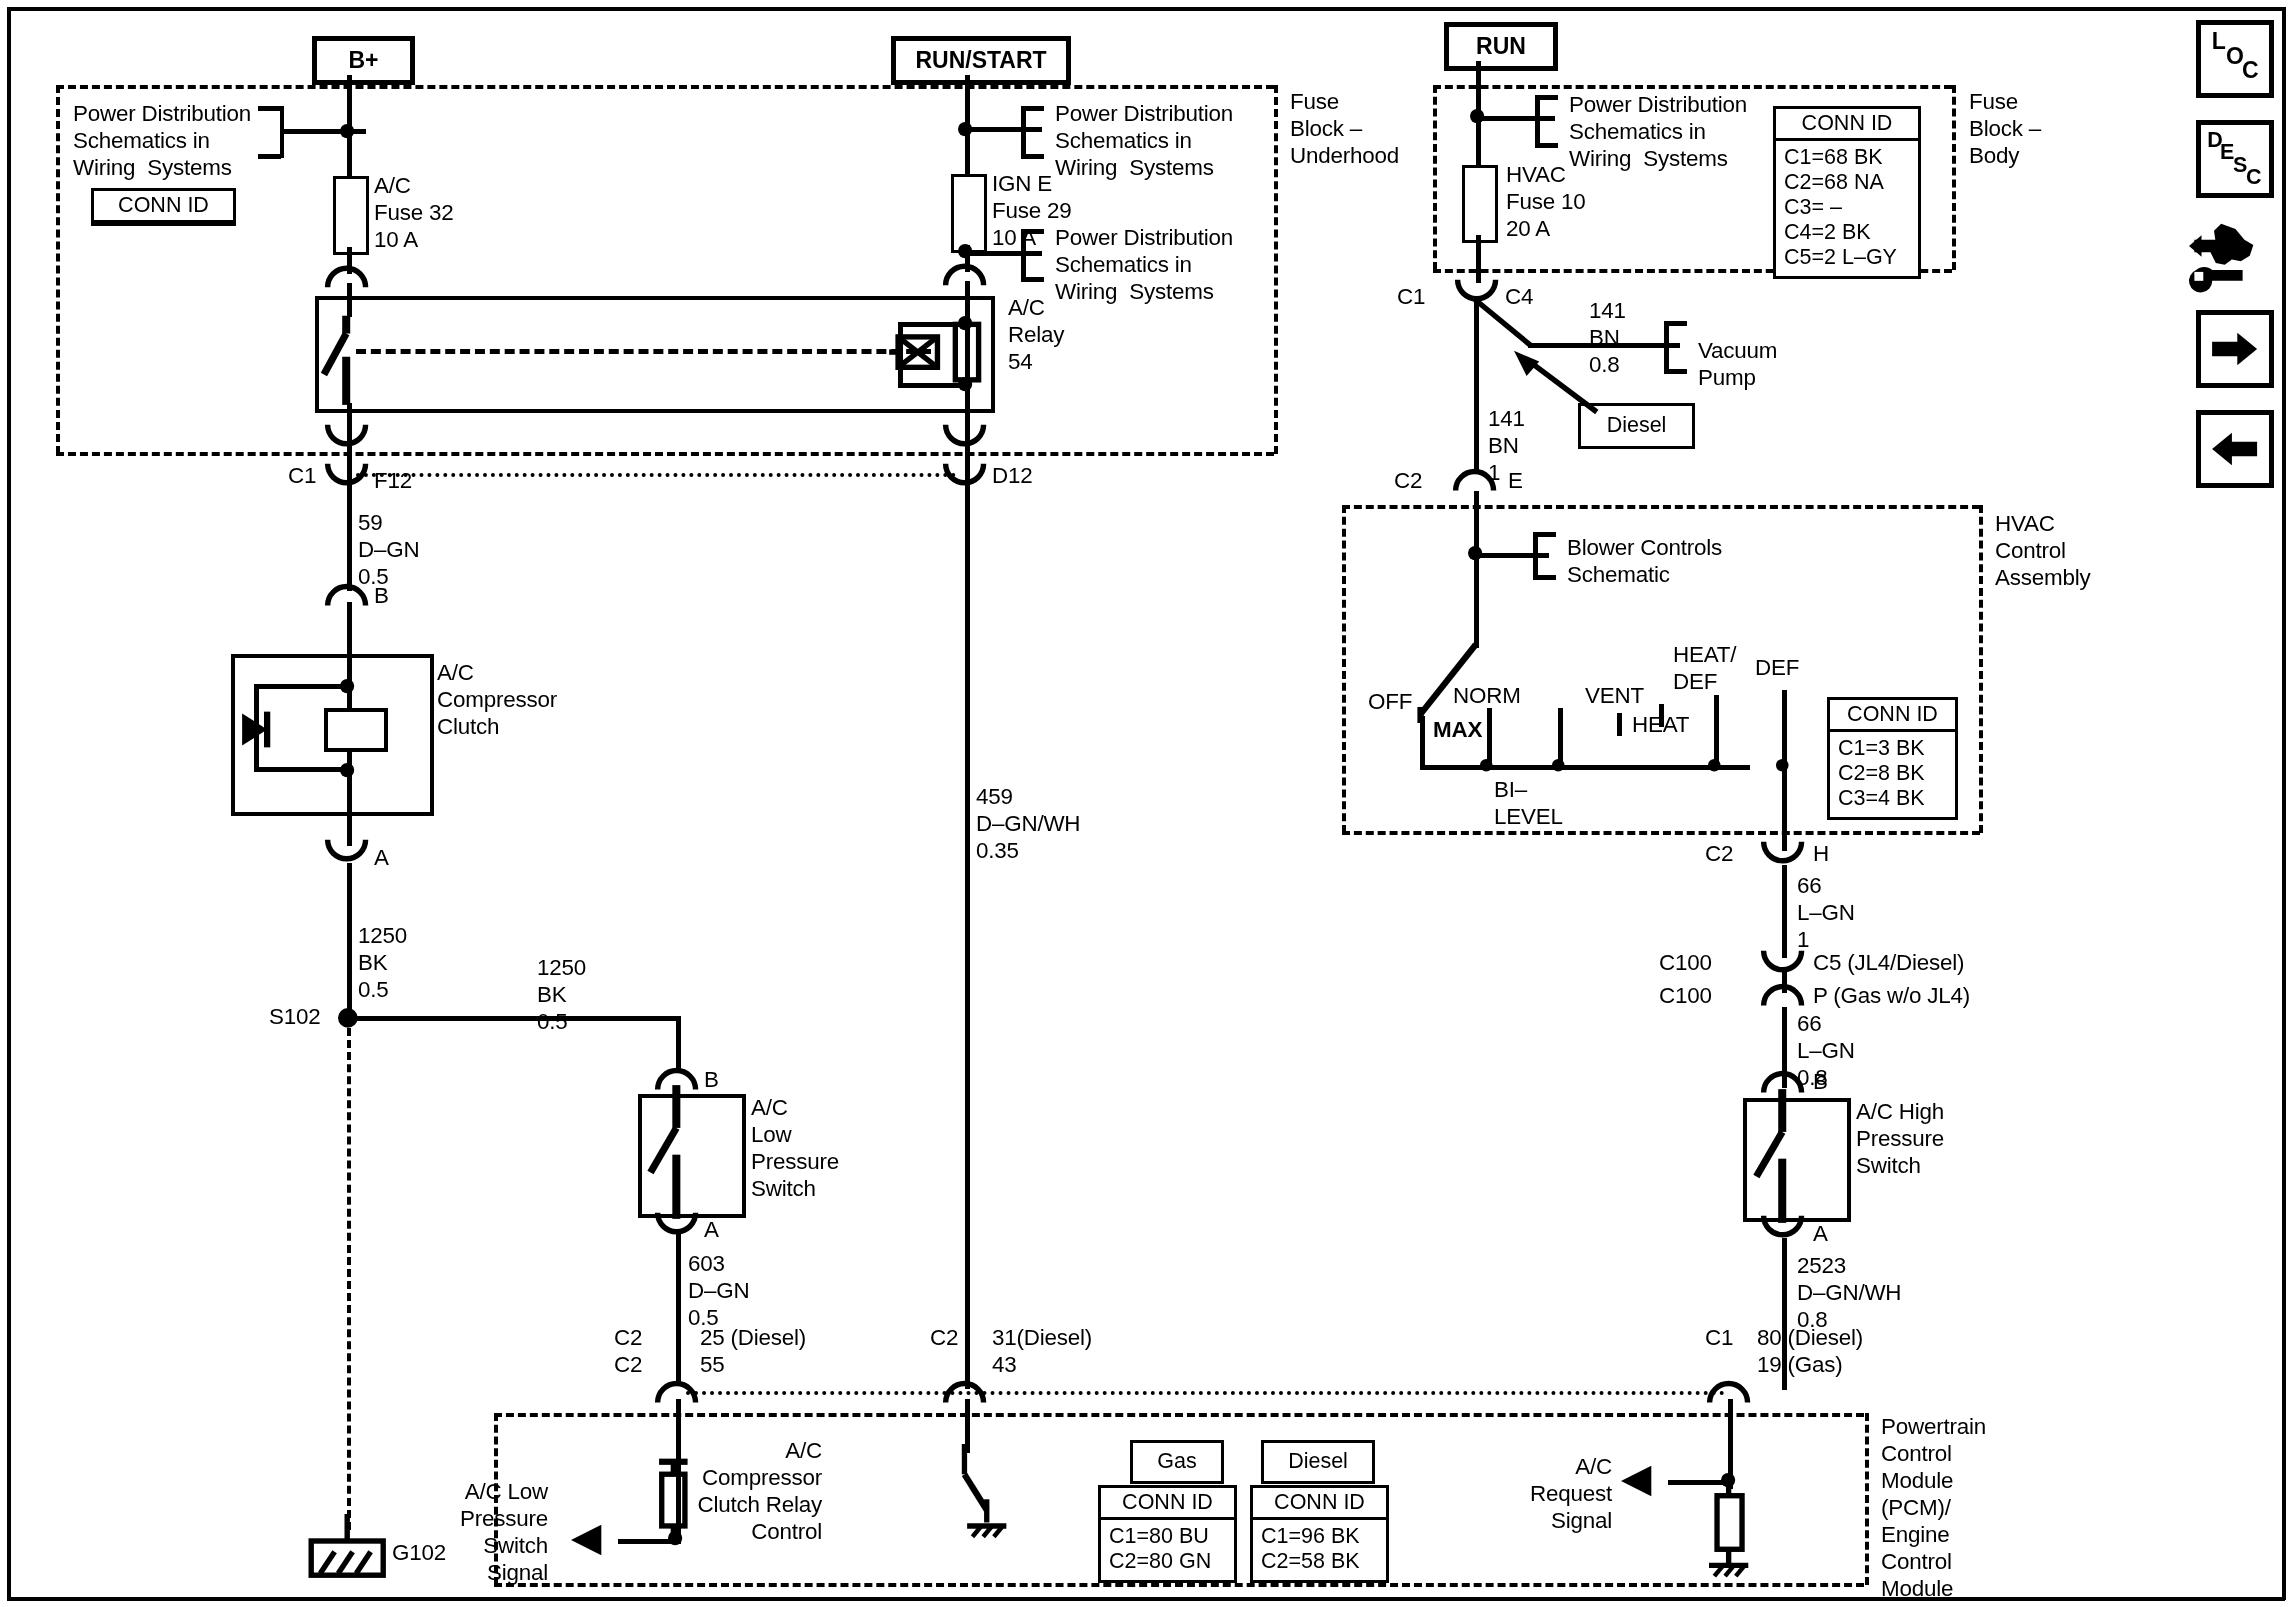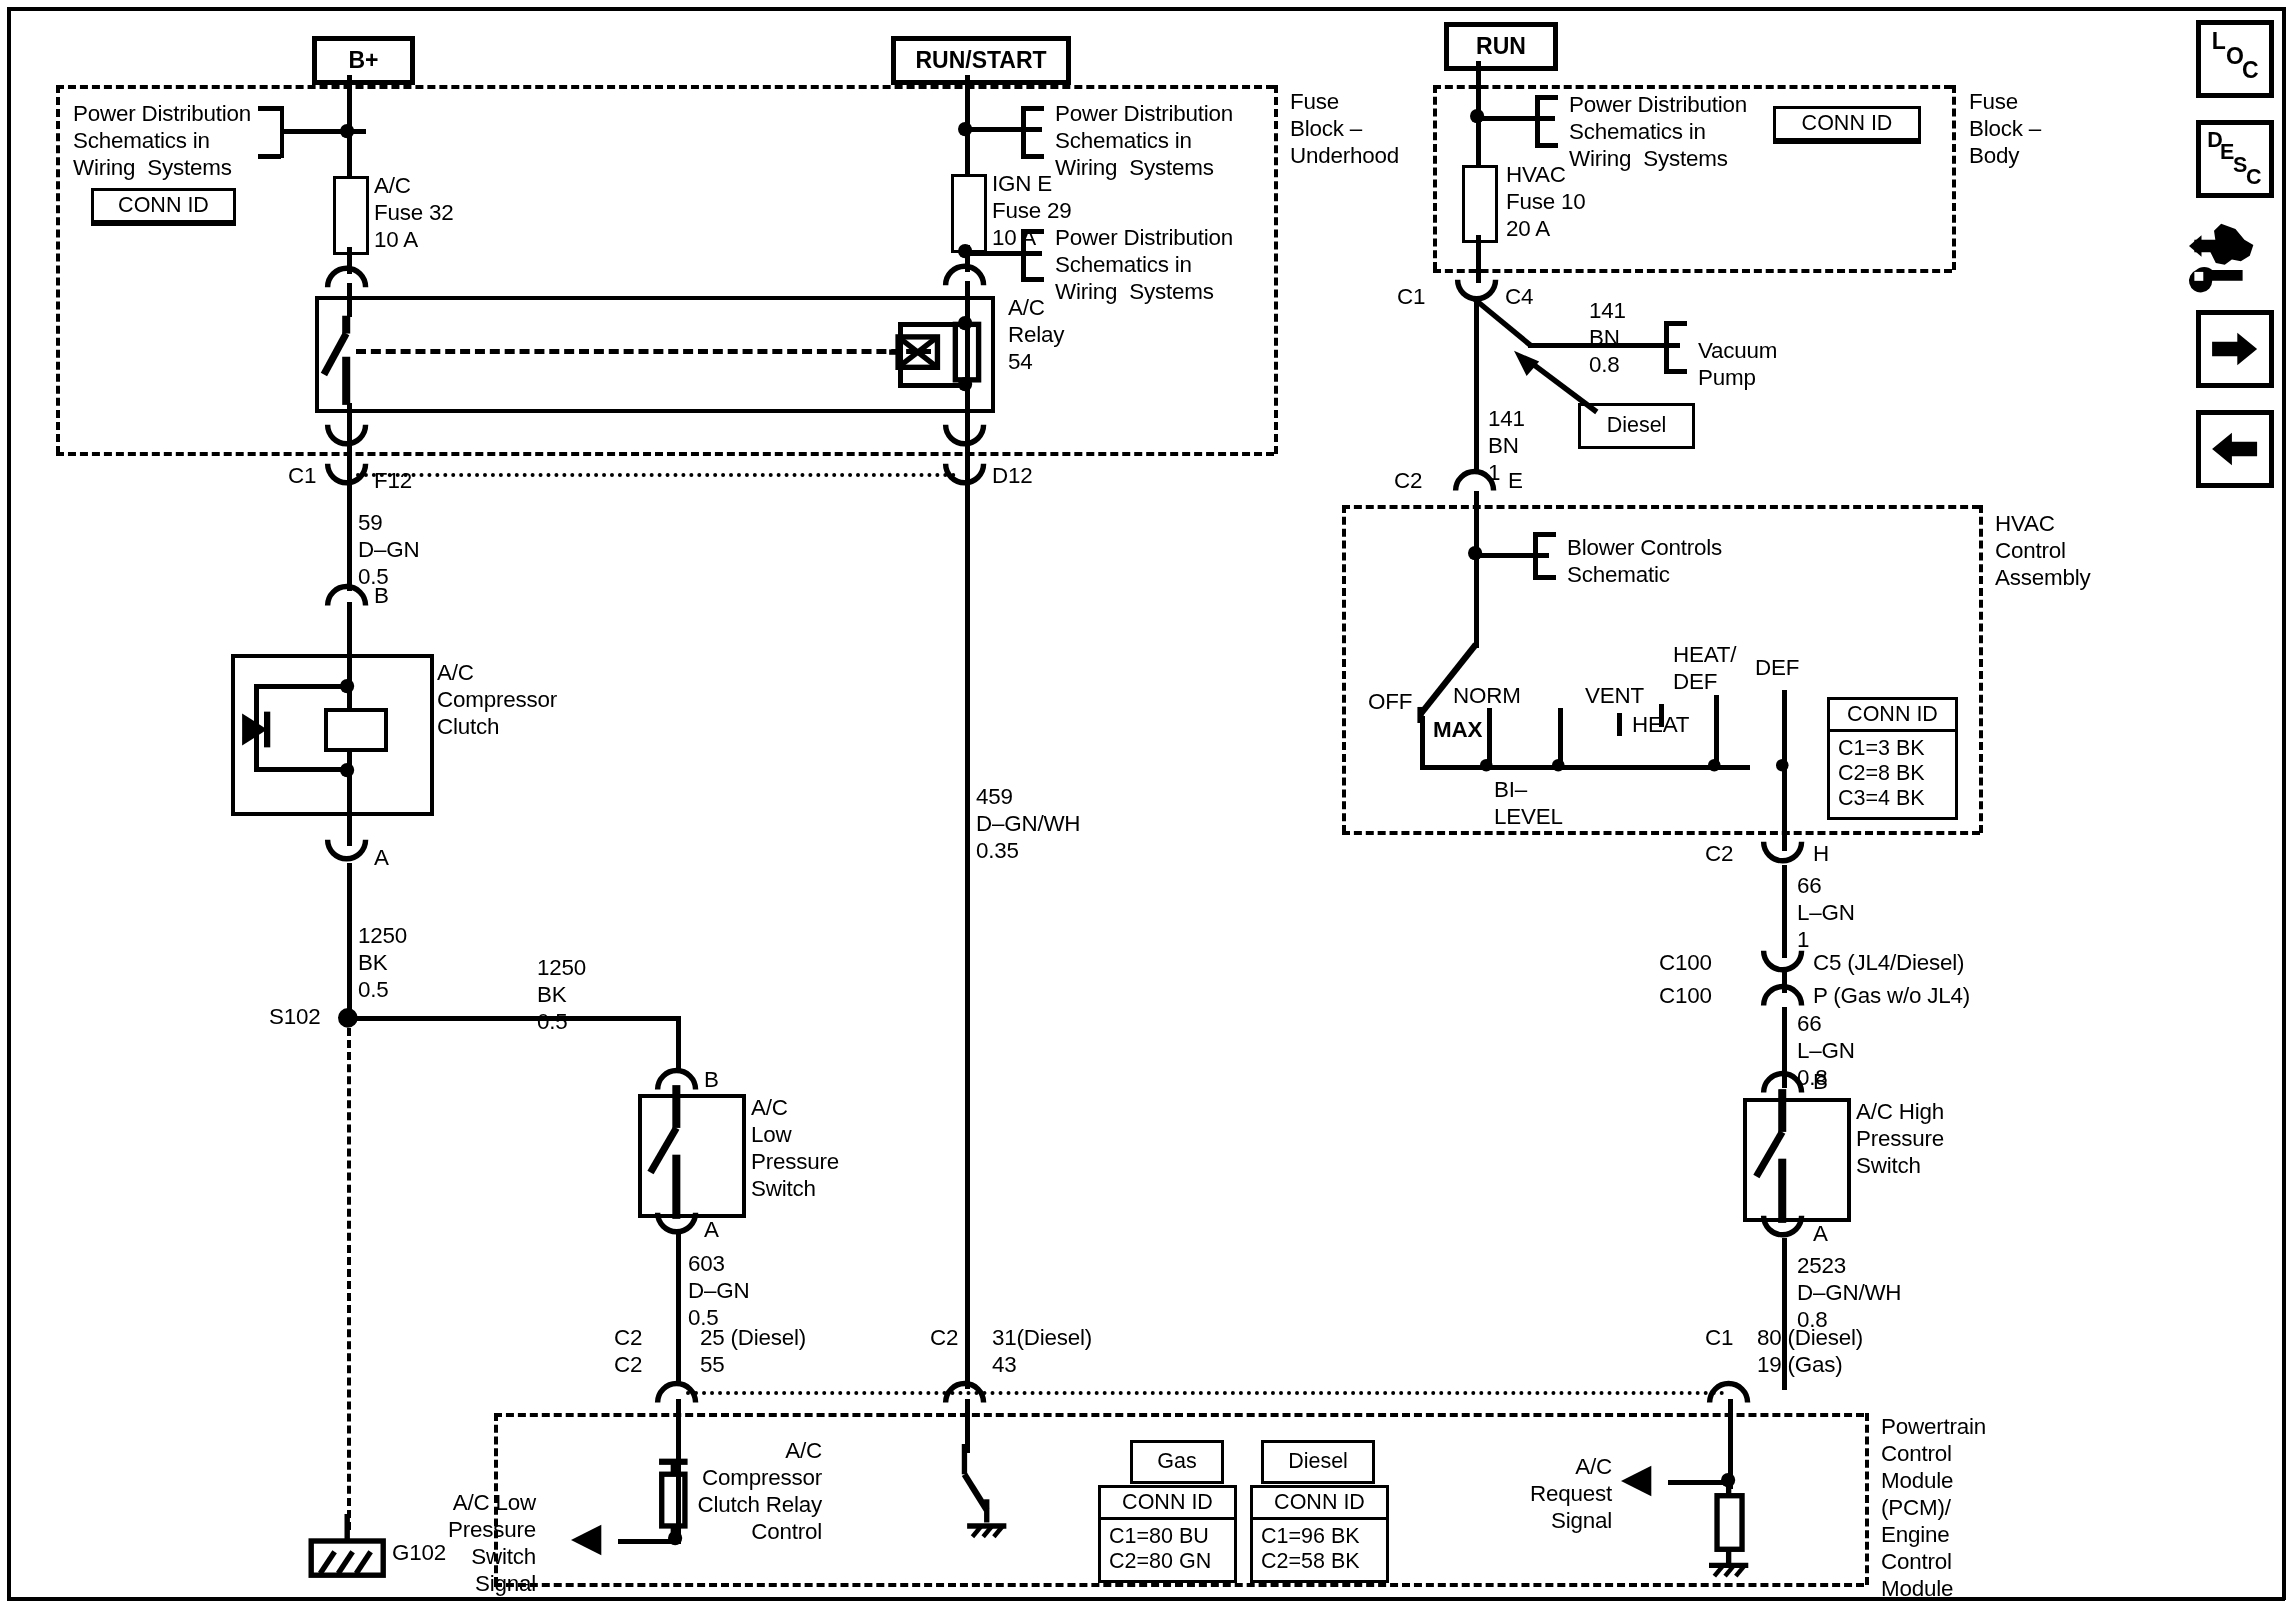--- a/index.html
+++ b/index.html
@@ -308,21 +308,21 @@
     <rect x="49" y="44" width="26" height="58" fill="none" stroke="#000" stroke-width="6"></rect>
     <line x1="62" y1="102" x2="62" y2="118" stroke="#000" stroke-width="6"></line>
   </svg>
   <div class="h" style="left:618px;top:1539px;width:63px;"></div>
   <svg style="left:571px;top:1521px;width:57px;height:38px;" viewBox="0 0 64 42" width="57" height="38">
     <polygon points="0,21 34,4 34,38" fill="#000"></polygon>
     </svg>
   <svg style="left:668px;top:1531px;width:16px;height:16px;" viewBox="0 0 18 18" width="16" height="16">
       <circle cx="8" cy="8" r="8" fill="#000"></circle>
     </svg>
-  <div class="t" style="left:536px;top:1478px;text-align:right;transform:translateX(-100%);margin-top:11px;">A/C Low
+  <div class="t" style="left:548px;top:1478px;text-align:right;transform:translateX(-100%);">A/C Low
 Pressure
 Switch
 Signal</div>
 
   <div class="v" style="left:965px;top:1399px;height:54px;"></div>
   <svg style="left:931px;top:1444px;width:99px;height:107px;" viewBox="0 0 110 120" width="99" height="107">
     <line x1="37" y1="0" x2="37" y2="34" stroke="#000" stroke-width="6"></line>
     <line x1="37" y1="34" x2="62" y2="74" stroke="#000" stroke-width="7"></line>
     <line x1="62" y1="62" x2="62" y2="88" stroke="#000" stroke-width="6"></line>
     <line x1="40" y1="92" x2="84" y2="92" stroke="#000" stroke-width="6"></line>
@@ -396,20 +396,25 @@
 Wiring  Systems</div>
   <div class="v" style="left:1476px;top:115px;height:52px;"></div>
   <div class="fusebox" style="left:1462px;top:165px;width:30px;height:72px;"></div>
   <div class="t" style="left:1506px;top:161px;">HVAC
 Fuse 10
 20 A</div>
   <div class="v" style="left:1476px;top:235px;height:48px;"></div>
 
   <div class="connbox" style="left:1773px;top:106px;width:142px;">
     <div class="hd">CONN ID</div>
+    <div class="bd">C1=68 BK
+C2=68 NA
+C3= –
+C4=2 BK
+C5=2 L–GY</div>
   </div>
 
   <svg style="left:1454px;top:278px;width:47px;height:29px;" viewBox="0 0 52 32" width="47" height="29">
     <path d="M4 2 A 21 21 0 0 0 46 2" fill="none" stroke="#000" stroke-width="6"></path>
     </svg>
   <div class="t" style="left:1397px;top:283px;">C1</div>
   <div class="t" style="left:1505px;top:283px;">C4</div>
 
   <svg style="left:1472px;top:299px;width:116px;height:54px;" viewBox="0 0 130 60" width="116" height="54">
     <line x1="3" y1="0" x2="66" y2="52" stroke="#000" stroke-width="6"></line>

